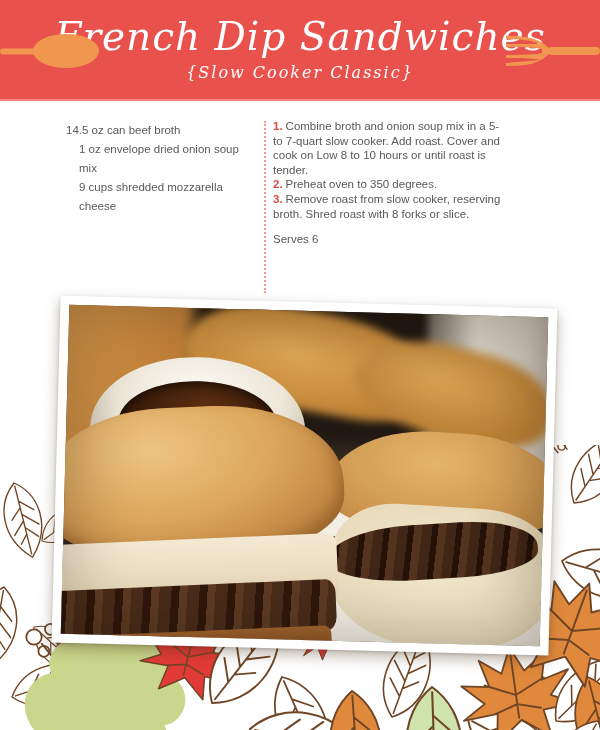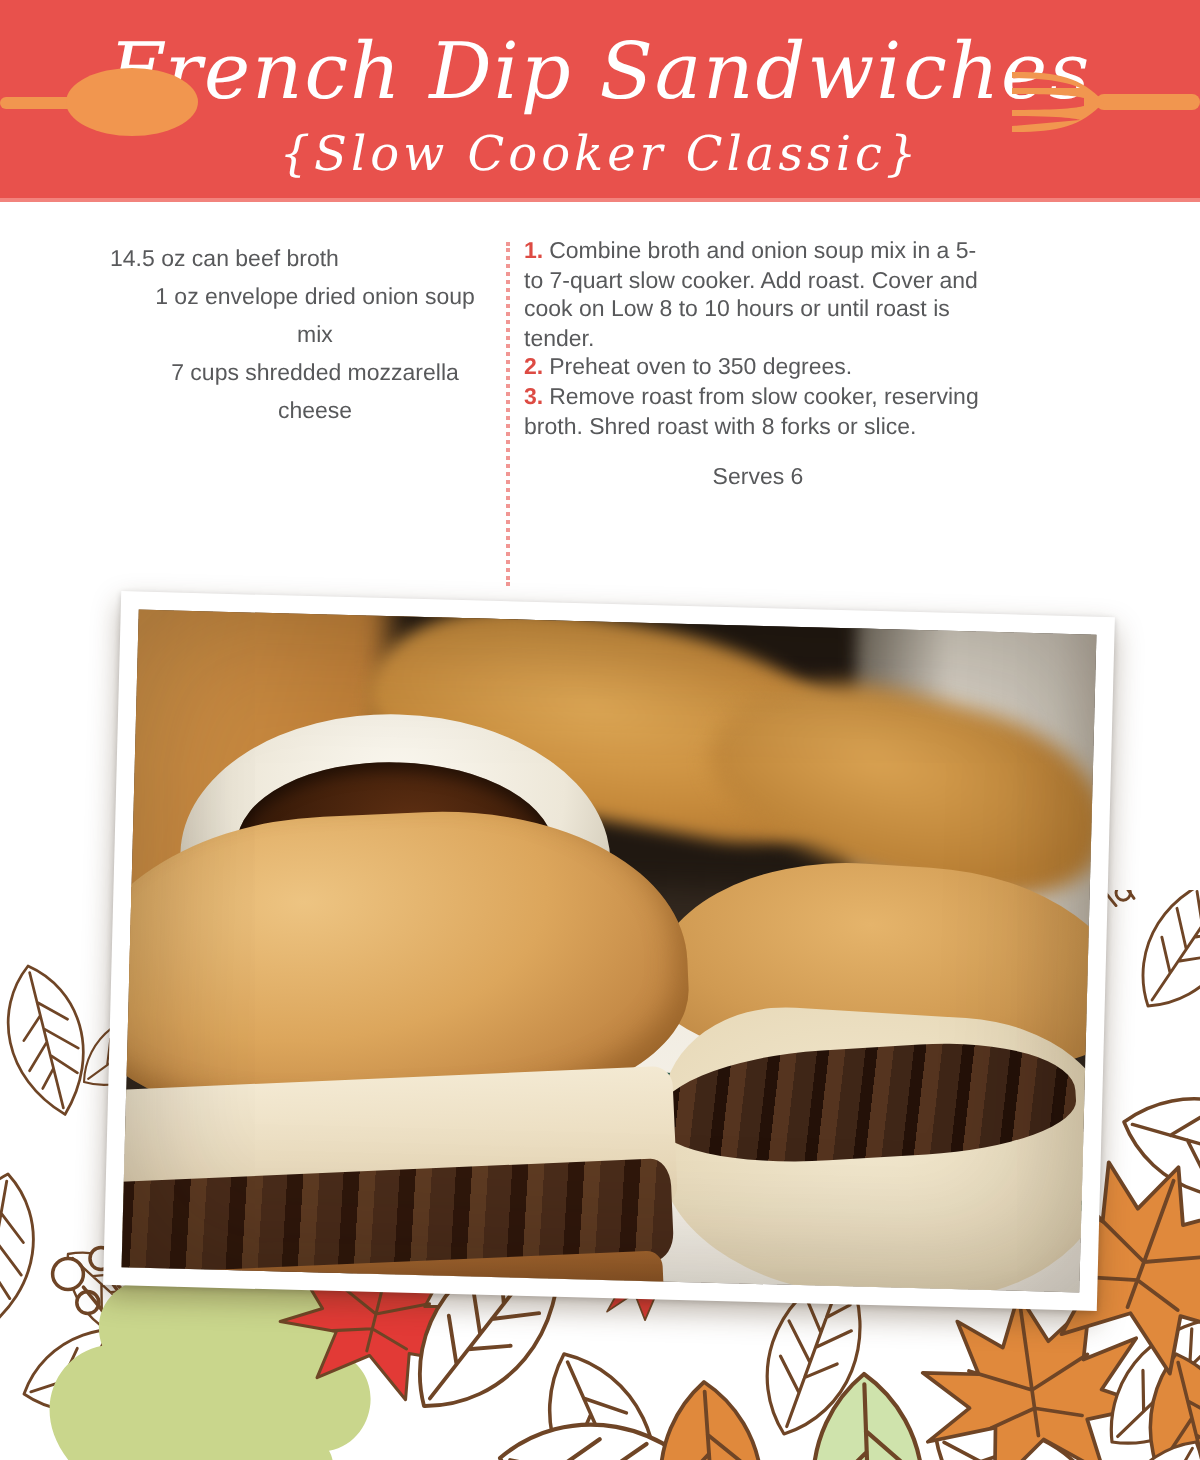--- a/index.html
+++ b/index.html
@@ -15,41 +15,41 @@
     background:#E8514C; border-bottom:2px solid #F2837D;
     z-index:3; text-align:center; color:#fff;
   }
   .banner .title {
     font-family:"DejaVu Serif", serif; font-style:italic; font-weight:normal;
     font-size:39px; letter-spacing:1px; line-height:1; margin-top:17px;
     white-space:nowrap;
   }
   .banner .subtitle {
     font-family:"DejaVu Serif", serif; font-style:italic;
-    font-size:24px; letter-spacing:2px; margin-top:7px;
+    font-size:16px; letter-spacing:2px; margin-top:7px;
   }
   .utensil { position:absolute; }
   .spoon-svg { left:0; top:32px; }
   .fork-svg  { right:0; top:30px; }
 
   
   .content {
-    position:absolute; left:0; top:103px; width:532px; z-index:2;
+    position:absolute; left:11px; top:103px; width:532px; z-index:2;
     display:flex; padding:16px 36px 0 55px; color:#58595B;
   }
   .ingredients { flex:0 0 192px; font-size:11.5px; line-height:19px; padding-top:2px; }
   .ingredients .ing { list-style:none; }
-  .ingredients .indent { padding-left:13px;text-align:center; }
+  .ingredients .indent { padding-left:13px; }
   .col-divider {
     flex:0 0 0px; border-left:2px dotted rgba(232,81,76,0.6);
     margin:2px 7px 0 6px; height:172px;
   }
   .instructions { flex:1; font-size:11.5px; line-height:14.6px; }
   .step-num { color:#DD4B43; font-weight:bold; margin-right:3px; }
-  .serves { margin-top:11px; font-size:11.5px;text-align:center; }
+  .serves { margin-top:11px; font-size:11.5px; }
 
   
   .leaves { position:absolute; left:0; top:445px; z-index:1; }
 
   
   .photo-frame {
     position:absolute; left:56px; top:302px; width:497px; height:347px;
     background:#fff; padding:9px; z-index:2;
     transform:rotate(1.5deg);
     box-shadow:0 6px 14px rgba(70,45,20,0.35), 0 1px 3px rgba(0,0,0,0.18);
@@ -169,21 +169,21 @@
       </g>
     </svg>
     <div class="title">French Dip Sandwiches</div>
     <div class="subtitle">{Slow Cooker Classic}</div>
   </div>
 
   <div class="content">
     <ul class="ingredients">
       <li class="ing">14.5 oz can beef broth</li>
       <li class="ing indent">1 oz envelope dried onion soup mix</li>
-      <li class="ing indent">7 cups shredded mozzarella cheese</li>
+      <li class="ing indent">9 cups shredded mozzarella cheese</li>
     </ul>
 
     <div class="col-divider"></div>
 
     <div class="instructions">
       <div class="step">
         <span class="step-num">1.</span><span>Combine broth and onion soup mix in a 5- to 7-quart slow cooker. Add roast. Cover and cook on Low 8 to 10 hours or until roast is tender.</span>
       </div>
       <div class="step">
         <span class="step-num">2.</span><span>Preheat oven to 350 degrees.</span>

